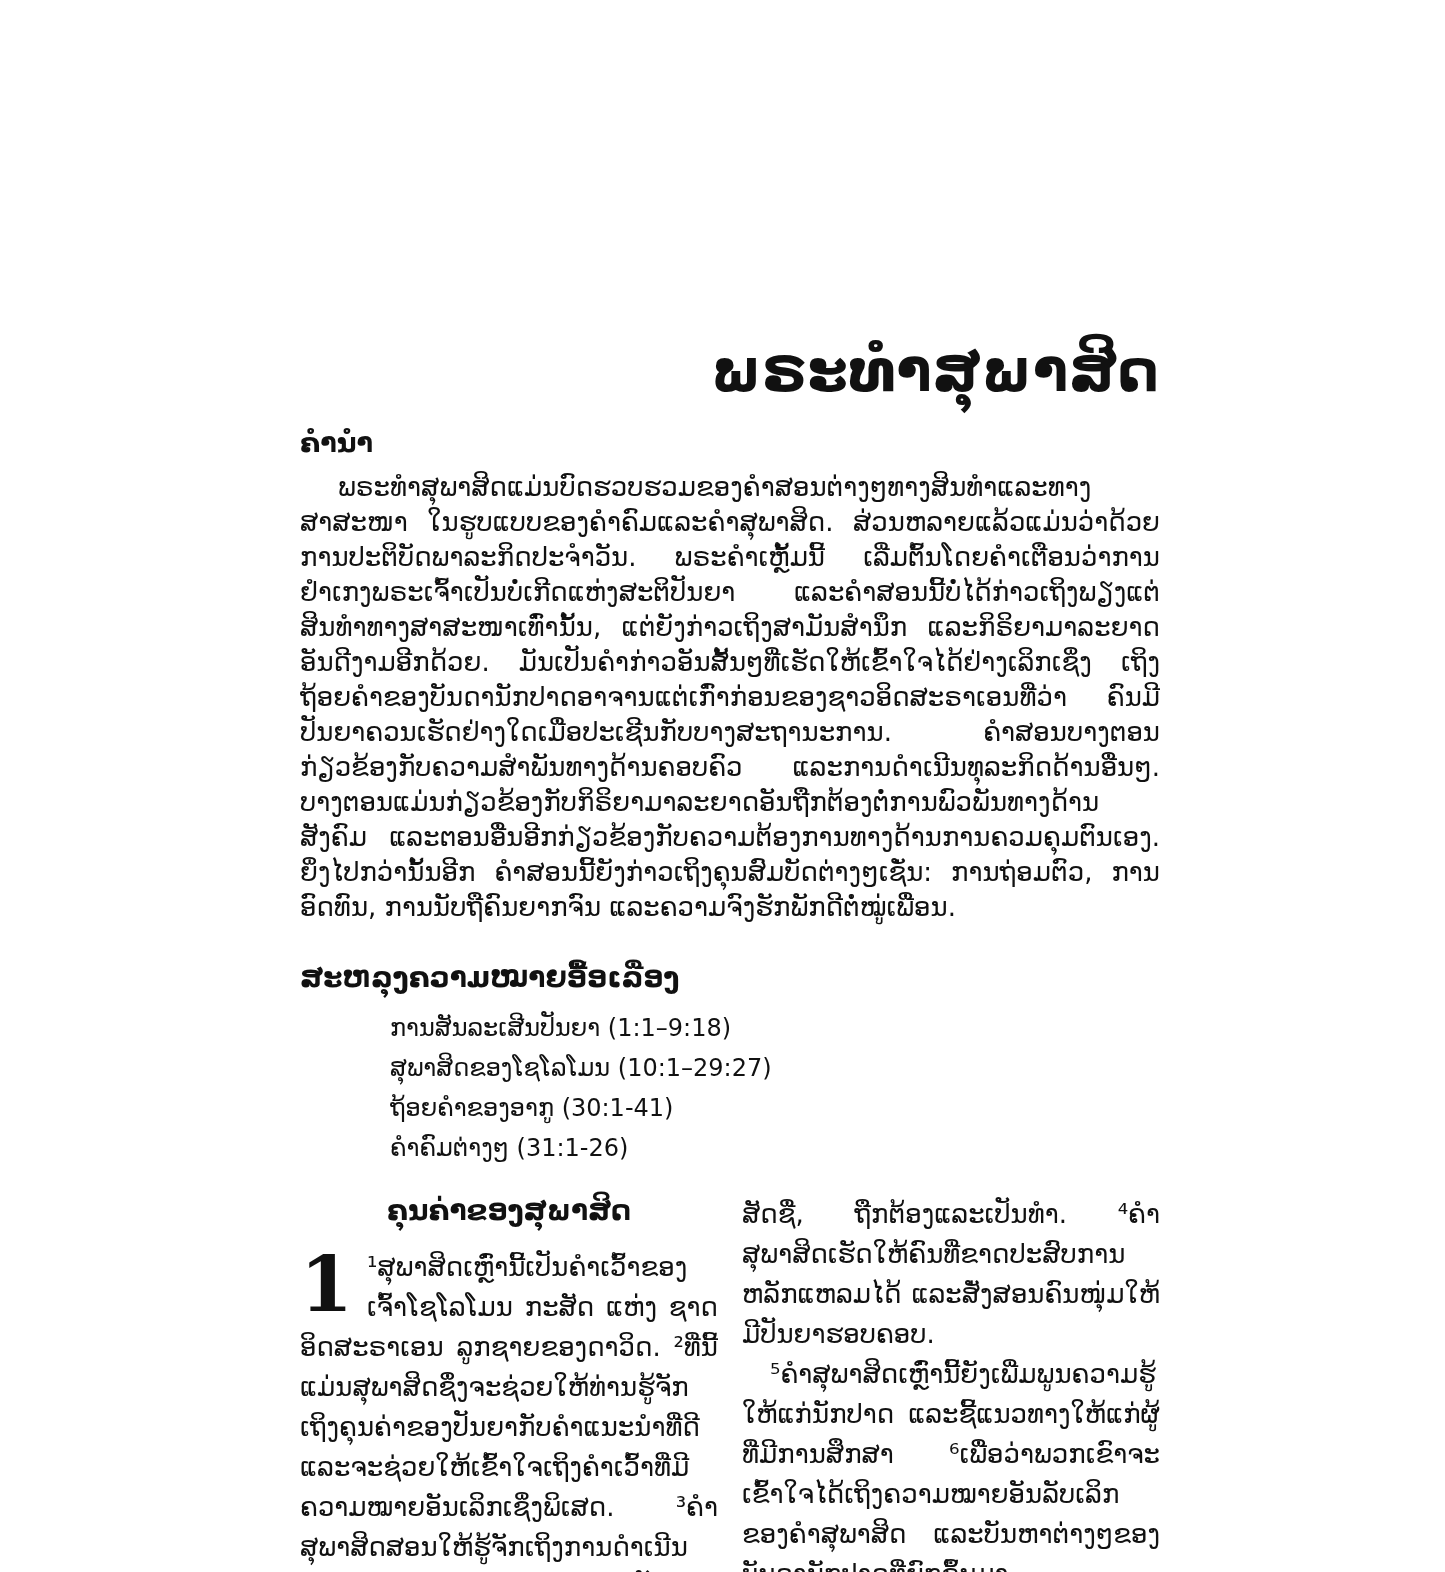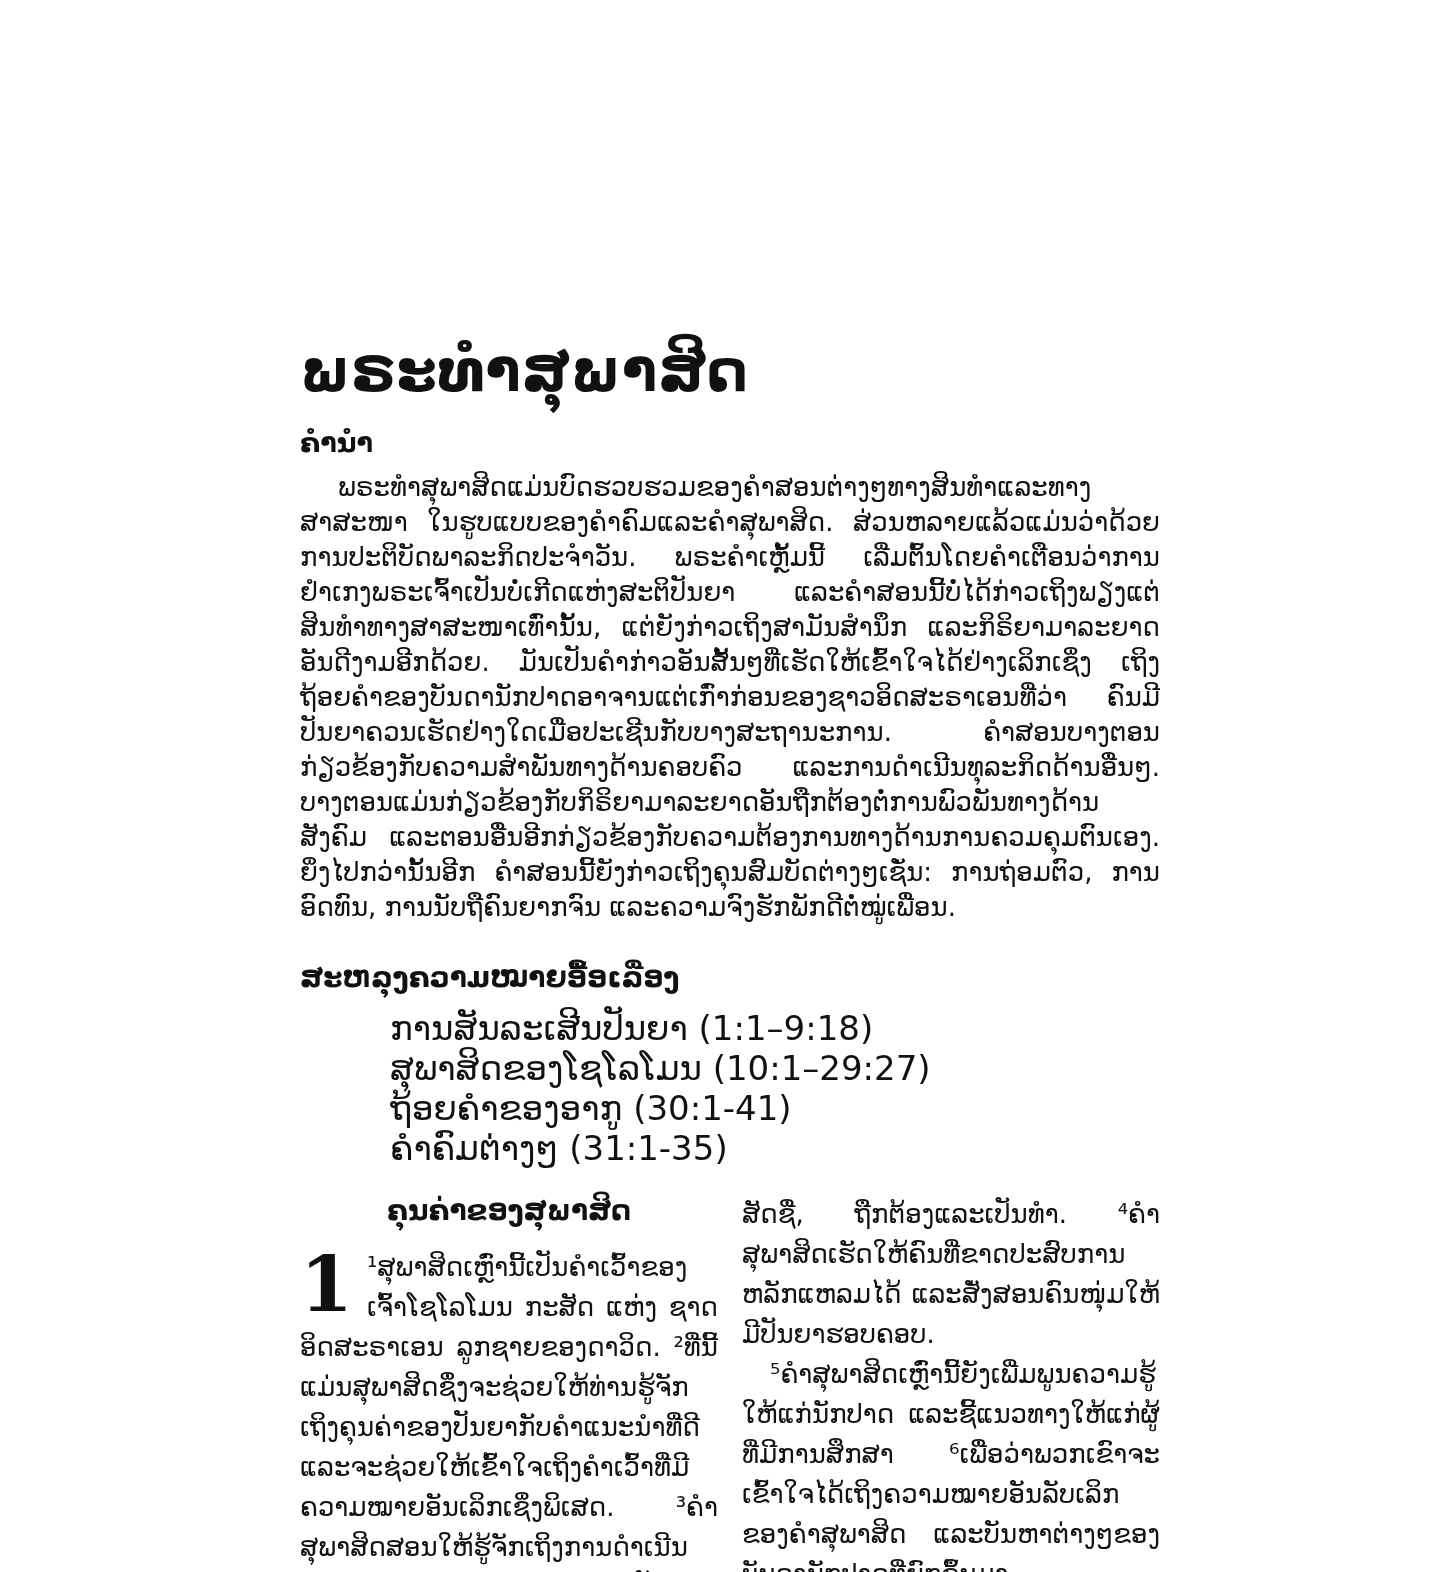--- a/index.html
+++ b/index.html
@@ -14,21 +14,21 @@
     overflow: hidden;
   }
   .content {
     position: absolute;
     left: 300px;
     top: 0;
     width: 860px;
   }
   .book-title {
     margin-top: 338px;
-    text-align: left;
+    text-align: right;
     font-size: 58px;
     font-weight: bold;
     letter-spacing: 1px;
     line-height: 1.15;
   }
   .intro-heading {
     margin-top: 22px;
     text-align: left;
     font-size: 27px;
     font-weight: bold;
@@ -44,21 +44,21 @@
     margin-top: 36px;
     font-size: 28px;
     font-weight: bold;
   }
   .outline-list {
     list-style: none;
     margin: 14px 0 0 0;
     padding: 0 0 0 90px;
   }
   .outline-list li {
-    font-size: 34px;
+    font-size: 24px;
     line-height: 40px;
   }
   .columns {
     margin-top: 26px;
     display: flex;
     gap: 24px;
   }
   .col {
     flex: 1 1 0;
     min-width: 0;
@@ -96,21 +96,21 @@
     <div class="intro-heading">ຄຳນຳ</div>
 
     <p class="intro-body">ພຣະທຳສຸພາສິດແມ່ນບົດຮວບຮວມຂອງຄຳສອນຕ່າງໆທາງສິນທຳແລະທາງສາສະໜາ ໃນຮູບແບບຂອງຄຳຄົມແລະຄຳສຸພາສິດ. ສ່ວນຫລາຍແລ້ວແມ່ນວ່າດ້ວຍການປະຕິບັດພາລະກິດປະຈຳວັນ. ພຣະຄຳເຫຼັ້ມນີ້ ເລີ່ມຕົ້ນໂດຍຄຳເຕືອນວ່າການຢຳເກງພຣະເຈົ້າເປັນບໍ່ເກີດແຫ່ງສະຕິປັນຍາ ແລະຄຳສອນນີ້ບໍ່ໄດ້ກ່າວເຖິງພຽງແຕ່ສິນທຳທາງສາສະໜາເທົ່ານັ້ນ, ແຕ່ຍັງກ່າວເຖິງສາມັນສຳນຶກ ແລະກິຣິຍາມາລະຍາດອັນດີງາມອີກດ້ວຍ. ມັນເປັນຄຳກ່າວອັນສັ້ນໆທີ່ເຮັດໃຫ້ເຂົ້າໃຈໄດ້ຢ່າງເລິກເຊິ່ງ ເຖິງຖ້ອຍຄຳຂອງບັນດານັກປາດອາຈານແຕ່ເກົ່າກ່ອນຂອງຊາວອິດສະຣາເອນທີ່ວ່າ ຄົນມີປັນຍາຄວນເຮັດຢ່າງໃດເມື່ອປະເຊີນກັບບາງສະຖານະການ. ຄຳສອນບາງຕອນກ່ຽວຂ້ອງກັບຄວາມສຳພັນທາງດ້ານຄອບຄົວ ແລະການດຳເນີນທຸລະກິດດ້ານອື່ນໆ. ບາງຕອນແມ່ນກ່ຽວຂ້ອງກັບກິຣິຍາມາລະຍາດອັນຖືກຕ້ອງຕໍ່ການພົວພັນທາງດ້ານສັງຄົມ ແລະຕອນອື່ນອີກກ່ຽວຂ້ອງກັບຄວາມຕ້ອງການທາງດ້ານການຄວມຄຸມຕົນເອງ. ຍິ່ງໄປກວ່ານັ້ນອີກ ຄຳສອນນີ້ຍັງກ່າວເຖິງຄຸນສົມບັດຕ່າງໆເຊັ່ນ: ການຖ່ອມຕົວ, ການອົດທົນ, ການນັບຖືຄົນຍາກຈົນ ແລະຄວາມຈົງຮັກພັກດີຕໍ່ໝູ່ເພື່ອນ.</p>
 
     <div class="outline-heading">ສະຫລຸງຄວາມໝາຍອື້ອເລື່ອງ</div>
 
     <ul class="outline-list">
       <li>ການສັນລະເສີນປັນຍາ (1:1–9:18)</li>
       <li>ສຸພາສິດຂອງໂຊໂລໂມນ (10:1–29:27)</li>
       <li>ຖ້ອຍຄຳຂອງອາກູ (30:1-41)</li>
-      <li>ຄຳຄົມຕ່າງໆ (31:1-35)</li>
+      <li>ຄຳຄົມຕ່າງໆ (31:1-26)</li>
     </ul>
 
     <div class="columns">
       <div class="col">
         <div class="section-heading">ຄຸນຄ່າຂອງສຸພາສິດ</div>
         <p class="verse-text">
           <span class="drop-cap">1</span><span>¹ສຸພາສິດເຫຼົ່ານີ້ເປັນຄຳເວົ້າຂອງເຈົ້າໂຊໂລໂມນ ກະສັດ ແຫ່ງ ຊາດ ອິດສະຣາເອນ ລູກຊາຍຂອງດາວິດ. ²ທີ່ນີ້ແມ່ນສຸພາສິດຊຶ່ງຈະຊ່ວຍໃຫ້ທ່ານຮູ້ຈັກເຖິງຄຸນຄ່າຂອງປັນຍາກັບຄຳແນະນຳທີ່ດີ ແລະຈະຊ່ວຍໃຫ້ເຂົ້າໃຈເຖິງຄຳເວົ້າທີ່ມີຄວາມໝາຍອັນເລິກເຊິ່ງພິເສດ. ³ຄຳສຸພາສິດສອນໃຫ້ຮູ້ຈັກເຖິງການດຳເນີນຊີວິດຢ່າງສະຫລາດໄດ້ ແລະໃຫ້ເປັນຄົນ</span>
         </p>
       </div>
       <div class="col">

